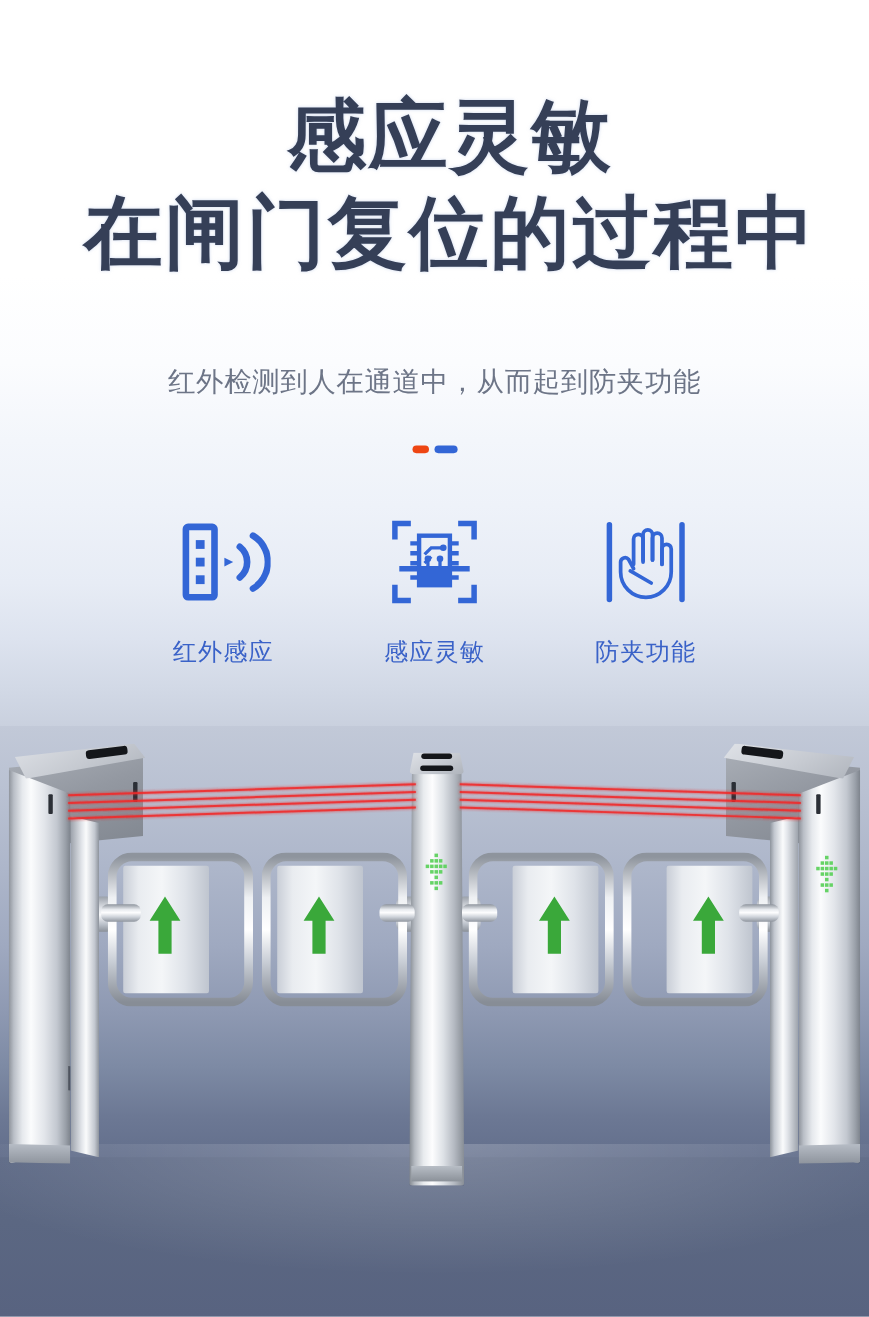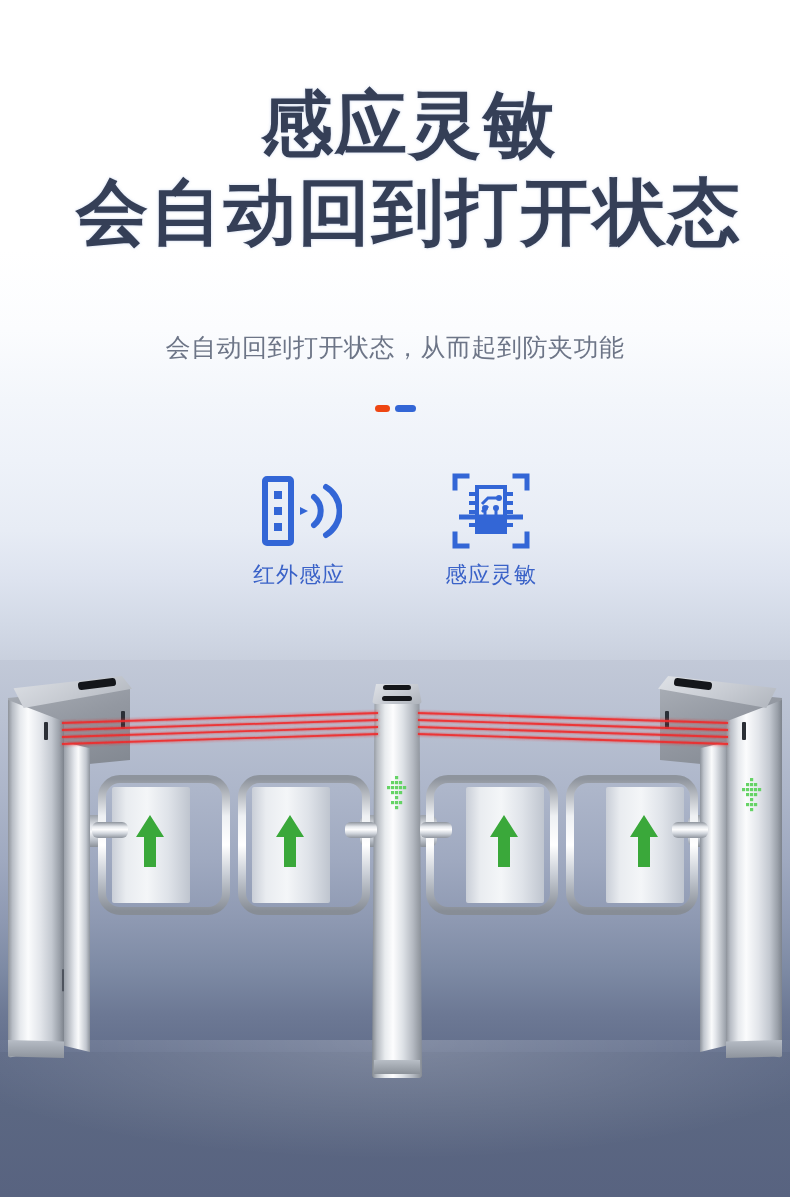--- a/index.html
+++ b/index.html
@@ -79,21 +79,21 @@
   }
   .feature {
     width:192px;
     display:flex; flex-direction:column; align-items:center;
   }
   .feature-icon {
     height:82px;
     display:flex; align-items:center; justify-content:center;
   }
   .feature-label {
-    margin-top:8px;
+    margin-top:26px;
     font-size:22px;
     color:#3a62c8;
     letter-spacing:1px;
     white-space:nowrap;
   }
 
   
   .scene {
     position:absolute;
     left:0; top:660px;
@@ -191,23 +191,23 @@
     background:linear-gradient(180deg,#9ba1aa 0%, #e4e7ec 35%, #f7f8fa 52%, #b9bfc8 80%, #8b9199 100%);
     border-radius:7px;
   }
 </style>
 </head>
 <body>
 
 <div id="page">
 
   <div class="headline headline-1">感应灵敏</div>
-  <div class="headline headline-2">会自动回到打开状态</div>
-
-  <div class="subtitle subtitle-2">会自动回到打开状态，从而起到防夹功能</div>
+  <div class="headline headline-2">在闸门复位的过程中</div>
+
+  <div class="subtitle subtitle-2">红外检测到人在通道中，从而起到防夹功能</div>
 
   <div class="divider">
     <span class="pill-orange"></span>
     <span class="pill-blue"></span>
   </div>
 
   <div class="features">
 
     <div class="feature">
       <div class="feature-icon">
@@ -254,20 +254,38 @@
           <circle cx="48" cy="26" r="3" fill="#3366d6"></circle>
           <line x1="34" y1="36" x2="34" y2="45" stroke="#3366d6" stroke-width="3"></line>
           <circle cx="34" cy="36" r="3" fill="#3366d6"></circle>
           <line x1="45" y1="36" x2="45" y2="45" stroke="#3366d6" stroke-width="3"></line>
           <circle cx="45" cy="36" r="3" fill="#3366d6"></circle>
         </svg>
       </div>
       <div class="feature-label">感应灵敏</div>
     </div>
 
+    <div class="feature">
+      <div class="feature-icon">
+        <svg width="74" height="76" viewBox="0 0 74 76">
+          <line x1="4" y1="4" x2="4" y2="72" stroke="#3366d6" stroke-width="5" stroke-linecap="round"></line>
+          <line x1="70" y1="4" x2="70" y2="72" stroke="#3366d6" stroke-width="5" stroke-linecap="round"></line>
+          <g fill="none" stroke="#3366d6" stroke-width="3.4" stroke-linecap="round" stroke-linejoin="round">
+            <path d="M26 40 L26 17 a4.3 4.3 0 0 1 8.6 0 L34.6 38"></path>
+            <path d="M34.6 36 L34.6 13 a4.3 4.3 0 0 1 8.6 0 L43.2 36"></path>
+            <path d="M43.2 36 L43.2 16 a4.3 4.3 0 0 1 8.6 0 L51.8 40"></path>
+            <path d="M51.8 40 L51.8 26 a4.2 4.2 0 0 1 8.4 0 L60.2 47
+                     a23 23 0 0 1 -23 23 a23 23 0 0 1 -23 -23 L14.2 38
+                     a4 4 0 0 1 7.2 -2.4 L26 44"></path>
+            <path d="M23 46 L42 57"></path>
+          </g>
+        </svg>
+      </div>
+      <div class="feature-label">防夹功能</div>
+    </div>
 
   </div>
 
   <div class="scene">
 
     <div class="floor"></div>
     <div class="floor-glow"></div>
 
     <div class="hinge" style="left:82px;  top:155px; width:22px; height:32px;"></div>
     <div class="hinge" style="left:360px; top:155px; width:22px; height:32px;"></div>

